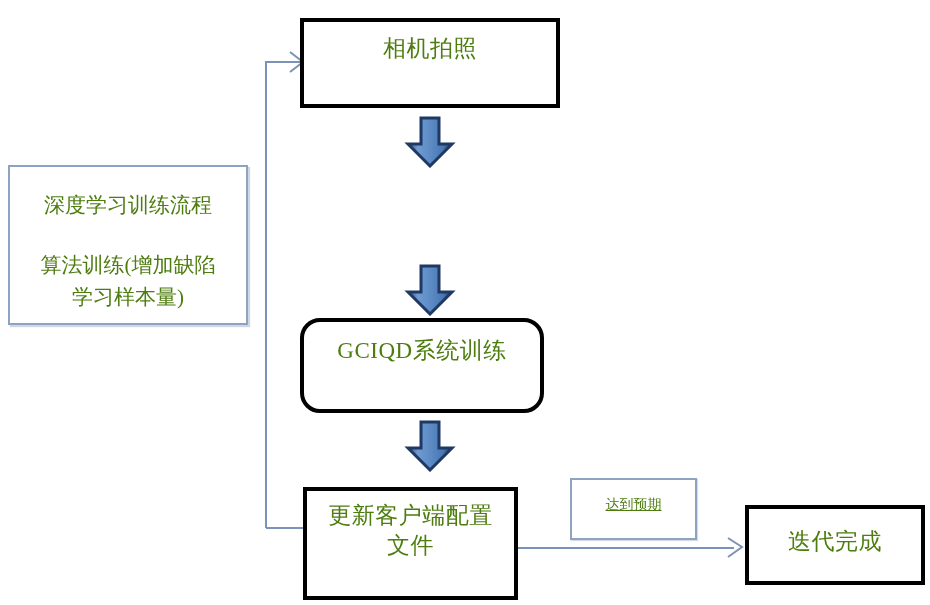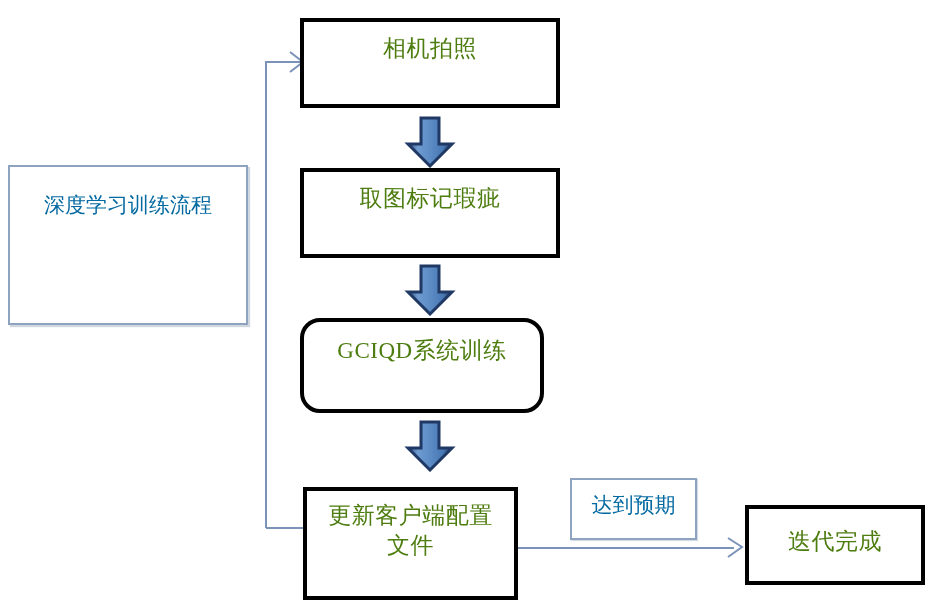--- a/index.html
+++ b/index.html
@@ -42,40 +42,41 @@
     position: absolute;
     box-sizing: border-box;
     background: #ffffff;
     border: 2px solid #8ea3c0;
   }
   .note-box .note-label {
     position: absolute;
     left: 0;
     right: 0;
     text-align: center;
-    color: #0369a1;
+    color: #4d7c0f;
     white-space: pre-line;
   }
 
   
   #panel-training {
     box-shadow: 2px 2px 1px rgba(120,140,170,0.35);
   }
   #panel-training .note-label {
     font-size: 21px;
     line-height: 32px;
   }
 
   
   #label-expected {
     box-shadow: 1px 1px 1px rgba(120,140,170,0.30);
   }
   #label-expected .note-label {
-    font-size: 21px;
+    font-size: 14px;
     line-height: 26px;
+    text-decoration: underline;
   }
 
   
   .block-arrow {
     position: absolute;
   }
   .block-arrow svg { display: block; }
 
   
   .conn-line {
@@ -90,20 +91,22 @@
   }
   .conn-arrowhead svg { display: block; }
 </style>
 </head>
 <body>
 
 <div id="canvas">
 
   <div class="note-box" id="panel-training" style="left:8px; top:165px; width:240px; height:160px;">
     <div class="note-label" style="top:22px;">深度学习训练流程</div>
+    <div class="note-label" style="top:82px;">算法训练(增加缺陷
+学习样本量)</div>
   </div>
 
   <div class="conn-line conn-h" style="left:266px; top:527px; width:40px;"></div>
   <div class="conn-line conn-v" style="left:265px; top:62px; height:466px;"></div>
   <div class="conn-line conn-h" style="left:265px; top:61px; width:36px;"></div>
   <div class="conn-arrowhead" style="left:288px; top:50px;">
     <svg width="18" height="24" viewBox="0 0 18 24">
       <polyline points="2,2 15,12 2,22" fill="none" stroke="#7b93b8" stroke-width="2"></polyline>
     </svg>
   </div>
@@ -120,23 +123,20 @@
           <stop offset="22%" stop-color="#6f9bd1"></stop>
           <stop offset="52%" stop-color="#5b8ac4"></stop>
           <stop offset="80%" stop-color="#4878b4"></stop>
           <stop offset="100%" stop-color="#21395e"></stop>
         </linearGradient>
       </defs>
       <polygon points="17,2 35,2 35,28 48,28 26,50 4,28 17,28" fill="url(#agrad1)" stroke="#1f3864" stroke-width="3" stroke-linejoin="miter"></polygon>
     </svg>
   </div>
 
-  <div class="proc-box" id="node-mark-defect" style="left:300px; top:168px; width:260px; height:90px;">
-    <div class="proc-label" style="top:12px;">取图标记瑕疵</div>
-  </div>
 
   <div class="block-arrow" style="left:404px; top:264px;">
     <svg width="52" height="52" viewBox="0 0 52 52">
       <defs>
         <linearGradient id="agrad2" x1="0" y1="0" x2="1" y2="0">
           <stop offset="0%" stop-color="#2d4f7c"></stop>
           <stop offset="22%" stop-color="#6f9bd1"></stop>
           <stop offset="52%" stop-color="#5b8ac4"></stop>
           <stop offset="80%" stop-color="#4878b4"></stop>
           <stop offset="100%" stop-color="#21395e"></stop>

